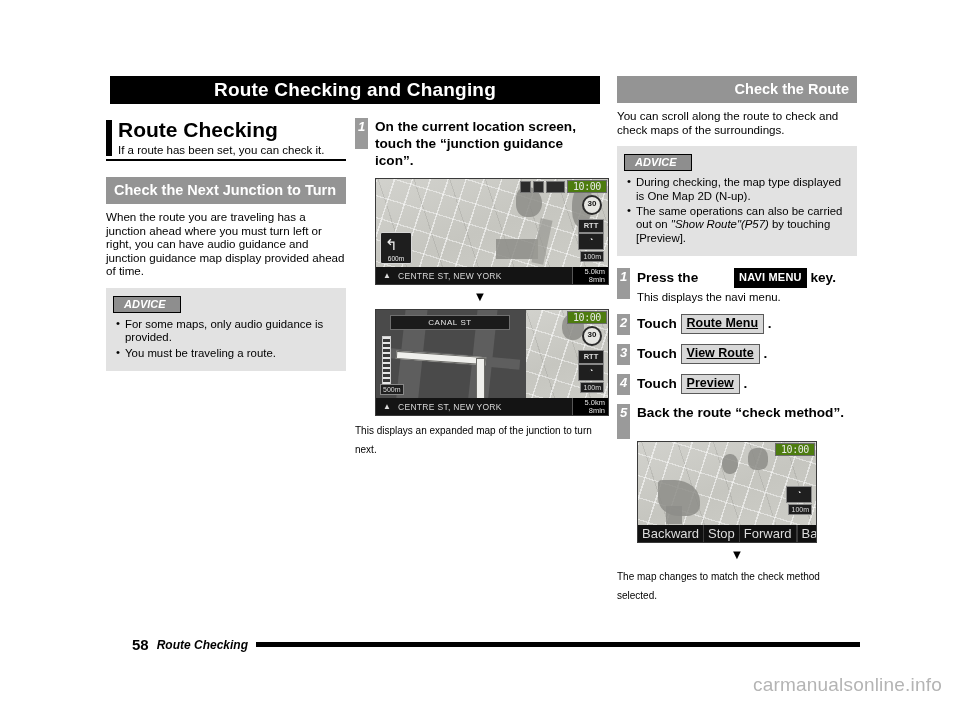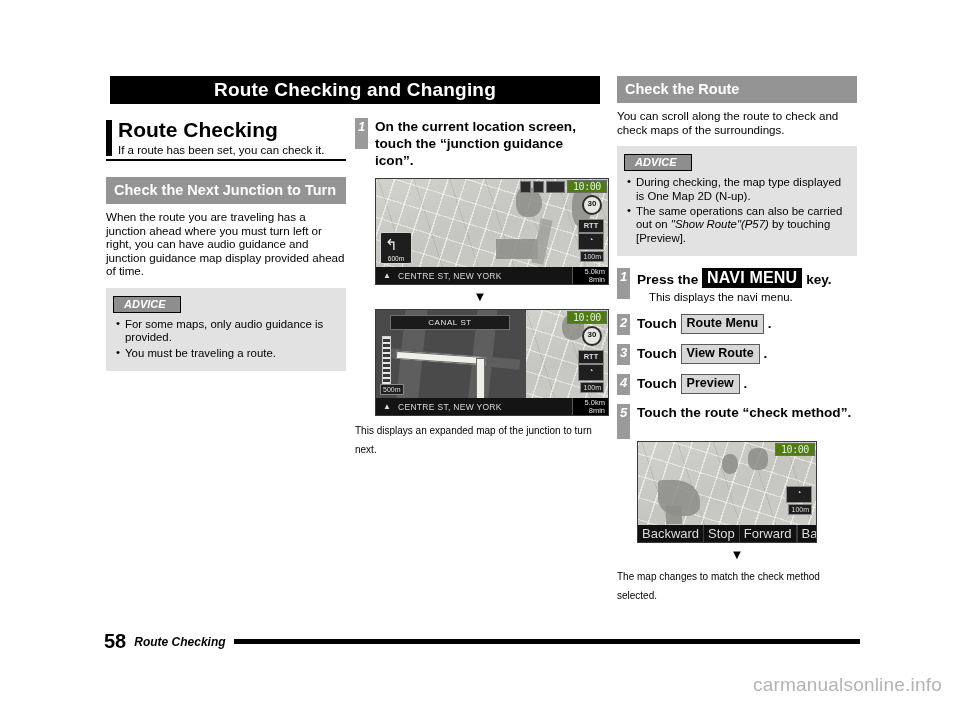--- a/index.html
+++ b/index.html
@@ -70,21 +70,21 @@
 
   
   .gray-head {
     background: #949494;
     color: #fff;
     font-weight: bold;
     font-size: 14.5px;
     line-height: 18px;
     padding: 4px 8px 5px 8px;
   }
-  .gray-head.center { text-align: left; }
+  .gray-head.center { text-align: right; }
 
   .body-text {
     font-size: 11.6px;
     line-height: 13.6px;
     margin: 6px 0 0 0;
   }
 
   
   .advice-box {
     background: #e2e2e2;
@@ -146,45 +146,47 @@
   .step-body { flex: 1 1 auto; }
   .step-text {
     font-size: 13.6px;
     font-weight: bold;
     line-height: 17px;
     margin: 0;
   }
   .step-note {
     font-size: 11.4px;
     line-height: 13.4px;
-    margin: 3px 0 0 12px;
+    margin: 3px 0 0 0;
     font-weight: normal;
   }
 
   
   .hw-key {
     display: inline-block;
     background: #000;
     color: #fff;
-    font-size: 16px;
+    font-size: 11px;
     font-weight: bold;
     padding: 1px 5px 2px 5px;
     vertical-align: 1px;
     letter-spacing: 0.2px;
+    margin-left: 32px;
   }
   
   .tb-key {
     display: inline-block;
     background: #d8d8d8;
     color: #000;
     border: 1.5px solid #5a5a5a;
     font-size: 12.5px;
     font-weight: bold;
     padding: 0px 5px 1px 5px;
     vertical-align: 1px;
+    text-decoration: underline;
   }
 
   
   .down-tri {
     text-align: center;
     font-size: 13px;
     line-height: 14px;
     margin: 5px 0 5px 0;
     color: #000;
   }
@@ -382,23 +384,24 @@
   
   .footer {
     position: absolute;
     left: 104px;
     bottom: 55px;
     right: 100px;
     display: flex;
     align-items: center;
   }
   .footer-page {
-    font-size: 20px;
+    font-size: 15px;
     font-weight: bold;
     margin-right: 8px;
+    margin-left: 28px;
   }
   .footer-label {
     font-size: 12px;
     font-weight: bold;
     font-style: italic;
     margin-right: 8px;
     white-space: nowrap;
   }
   .footer-rule {
     flex: 1 1 auto;
@@ -559,21 +562,21 @@
     <div class="step">
       <div class="step-num" style="min-height:20px;">4</div>
       <div class="step-body">
         <p class="step-text"><span>Touch </span><span class="tb-key">Preview</span><span> .</span></p>
       </div>
     </div>
 
     <div class="step" style="margin-bottom:2px;">
       <div class="step-num" style="min-height:34px;">5</div>
       <div class="step-body">
-        <p class="step-text">Touch the route “check method”.</p>
+        <p class="step-text">Back the route “check method”.</p>
       </div>
     </div>
   </div>
 
   <div class="nav-shot" style="width:178px;height:100px;margin-left:20px;">
     <div class="nav-map"></div>
     <div class="nav-blob" style="left:20px;top:38px;width:42px;height:36px;border-radius:10% 60% 30% 50%;"></div>
     <div class="nav-blob" style="left:84px;top:12px;width:16px;height:20px;border-radius:45%;"></div>
     <div class="nav-blob" style="left:110px;top:6px;width:20px;height:22px;border-radius:40%;"></div>
     <div class="nav-blob" style="left:28px;top:64px;width:16px;height:18px;"></div>

